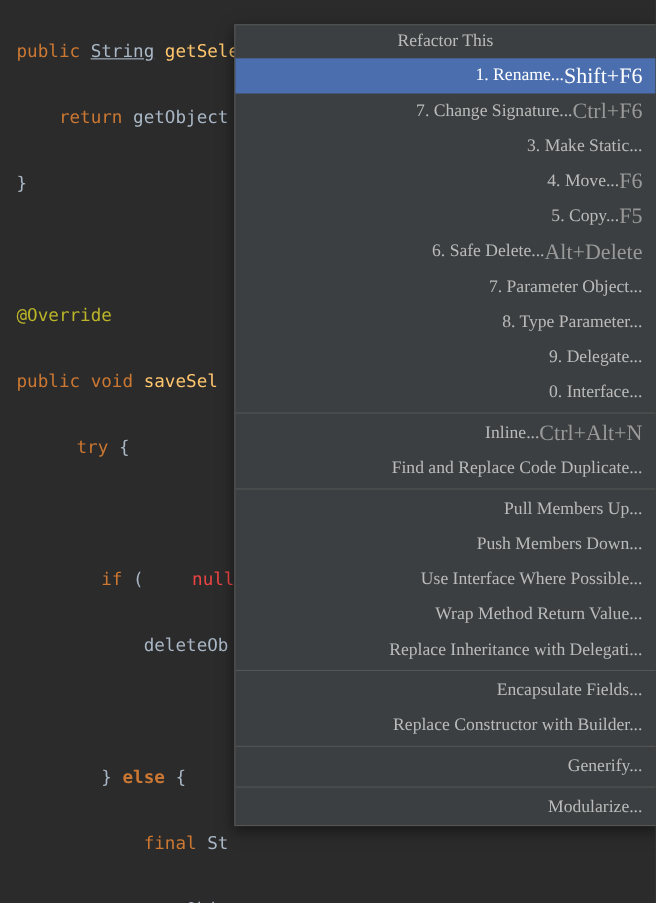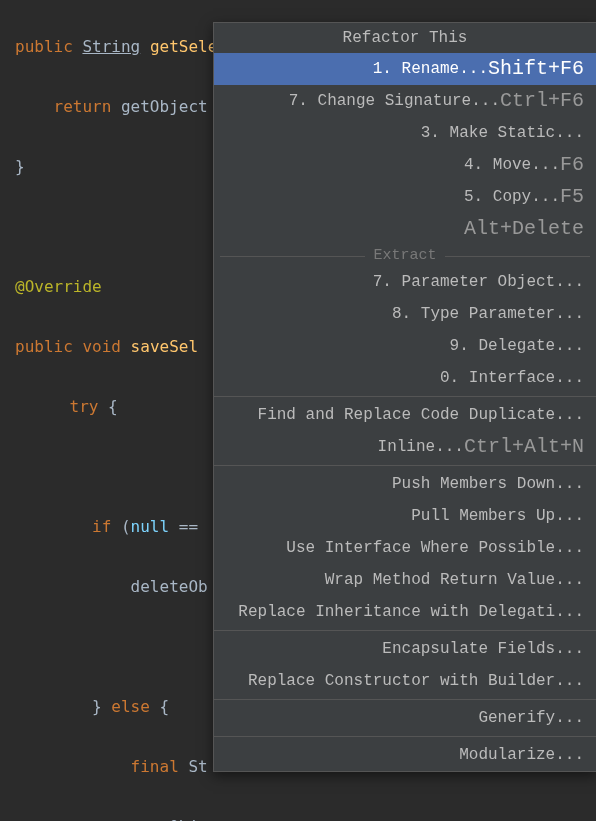--- a/index.html
+++ b/index.html
@@ -16,37 +16,37 @@
   .code-area {
     padding: 2px 0 0 15px;
     line-height: 30px;
     white-space: pre;
   }
   .kw-public { color: #cc7832; }
   .kw-return { color: #cc7832; margin-top: 32px; }
   .kw-void { color: #cc7832; }
   .kw-try { color: #cc7832; margin-left: 16px; }
   .kw-if { color: #cc7832; }
-  .kw-null { color: #7dd3fc; }
-  .kw-else { color: #cc7832; }
+  .kw-null { color: #ef4444; margin-left: 44px; }
+  .kw-else { color: #cc7832; font-weight: bold; }
   .kw-final { color: #cc7832; }
   .type { color: #a9b7c6; text-decoration: underline; }
   .method-decl { color: #ffc66d; }
   .annotation { color: #bbb529; }
 
   .popup {
     position: absolute;
     top: 22px;
     left: 213px;
     width: 384px;
     background: #3c3f41;
     border: 1px solid #555;
     box-shadow: 0 4px 12px rgba(0,0,0,0.5);
     color: #bbbbbb;
-    font-family: Liberation Mono, monospace;
+    font-family: Liberation Serif, serif;
     font-size: 16px;
   }
   .popup-title {
     text-align: center;
     padding: 6px 0;
     color: #bbbbbb;
     font-size: 16px;
   }
   .menu-item {
     display: flex;
@@ -138,57 +138,57 @@
       </div>
       <div class="menu-item">
         <span>4. Move...</span>
         <span class="shortcut">F6</span>
       </div>
       <div class="menu-item">
         <span>5. Copy...</span>
         <span class="shortcut">F5</span>
       </div>
       <div class="menu-item">
+        <span>6. Safe Delete...</span>
         <span class="shortcut">Alt+Delete</span>
       </div>
     </div>
-  <div class="section-label">Extract</div>
   <div>
       <div class="menu-item">
         <span>7. Parameter Object...</span>
       </div>
       <div class="menu-item">
         <span>8. Type Parameter...</span>
       </div>
       <div class="menu-item">
         <span>9. Delegate...</span>
       </div>
       <div class="menu-item">
         <span>0. Interface...</span>
       </div>
     </div>
   <div class="separator"></div>
   <div>
-      <div class="menu-item">
-        <span>Find and Replace Code Duplicate...</span>
-      </div>
       <div class="menu-item">
         <span>Inline...</span>
         <span class="shortcut">Ctrl+Alt+N</span>
       </div>
-    </div>
-  <div class="separator"></div>
-  <div>
+      <div class="menu-item">
+        <span>Find and Replace Code Duplicate...</span>
+      </div>
+    </div>
+  <div class="separator"></div>
+  <div>
+      <div class="menu-item">
+        <span>Pull Members Up...</span>
+      </div>
       <div class="menu-item">
         <span>Push Members Down...</span>
       </div>
       <div class="menu-item">
-        <span>Pull Members Up...</span>
-      </div>
-      <div class="menu-item">
         <span>Use Interface Where Possible...</span>
       </div>
       <div class="menu-item">
         <span>Wrap Method Return Value...</span>
       </div>
       <div class="menu-item">
         <span>Replace Inheritance with Delegati...</span>
       </div>
     </div>
   <div class="separator"></div>

